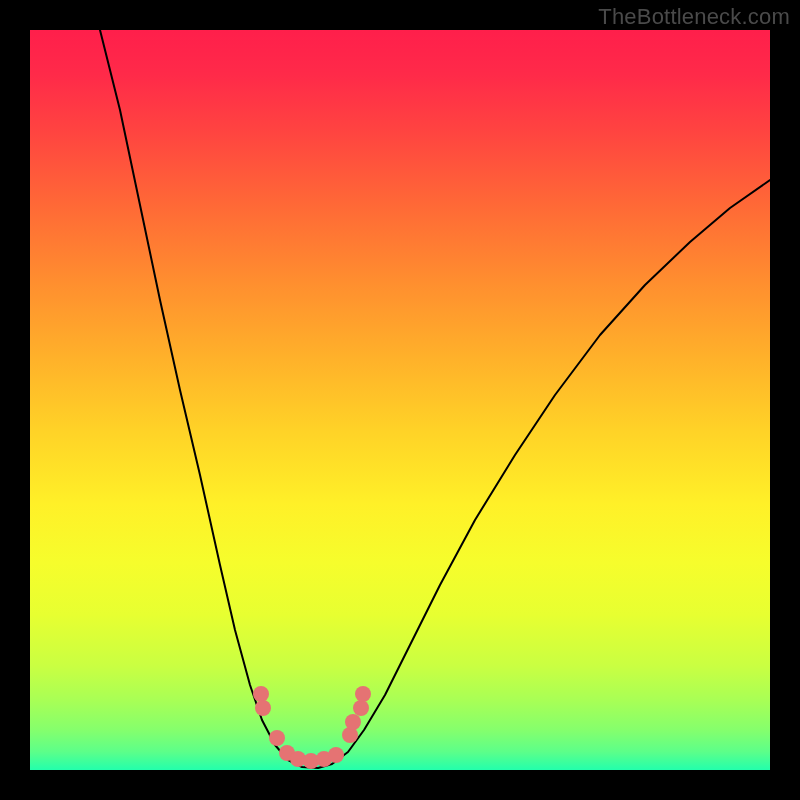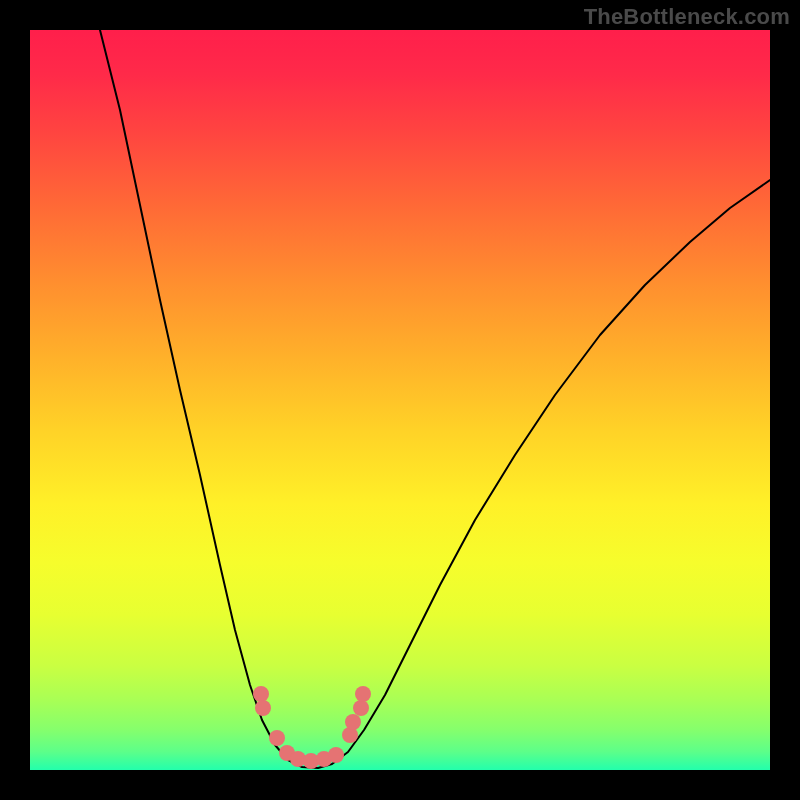--- a/index.html
+++ b/index.html
@@ -15,21 +15,21 @@
     height: 800px;
     background: #000;
     position: relative;
   }
   .watermark {
     position: absolute;
     right: 10px;
     top: 4px;
     color: #4a4a4a;
     font-size: 22px;
-    font-weight: 700;
+    font-weight: 400;
     letter-spacing: 0.2px;
     z-index: 3;
   }
   .plot {
     position: absolute;
     left: 30px;
     top: 30px;
     width: 740px;
     height: 740px;
     overflow: hidden;

